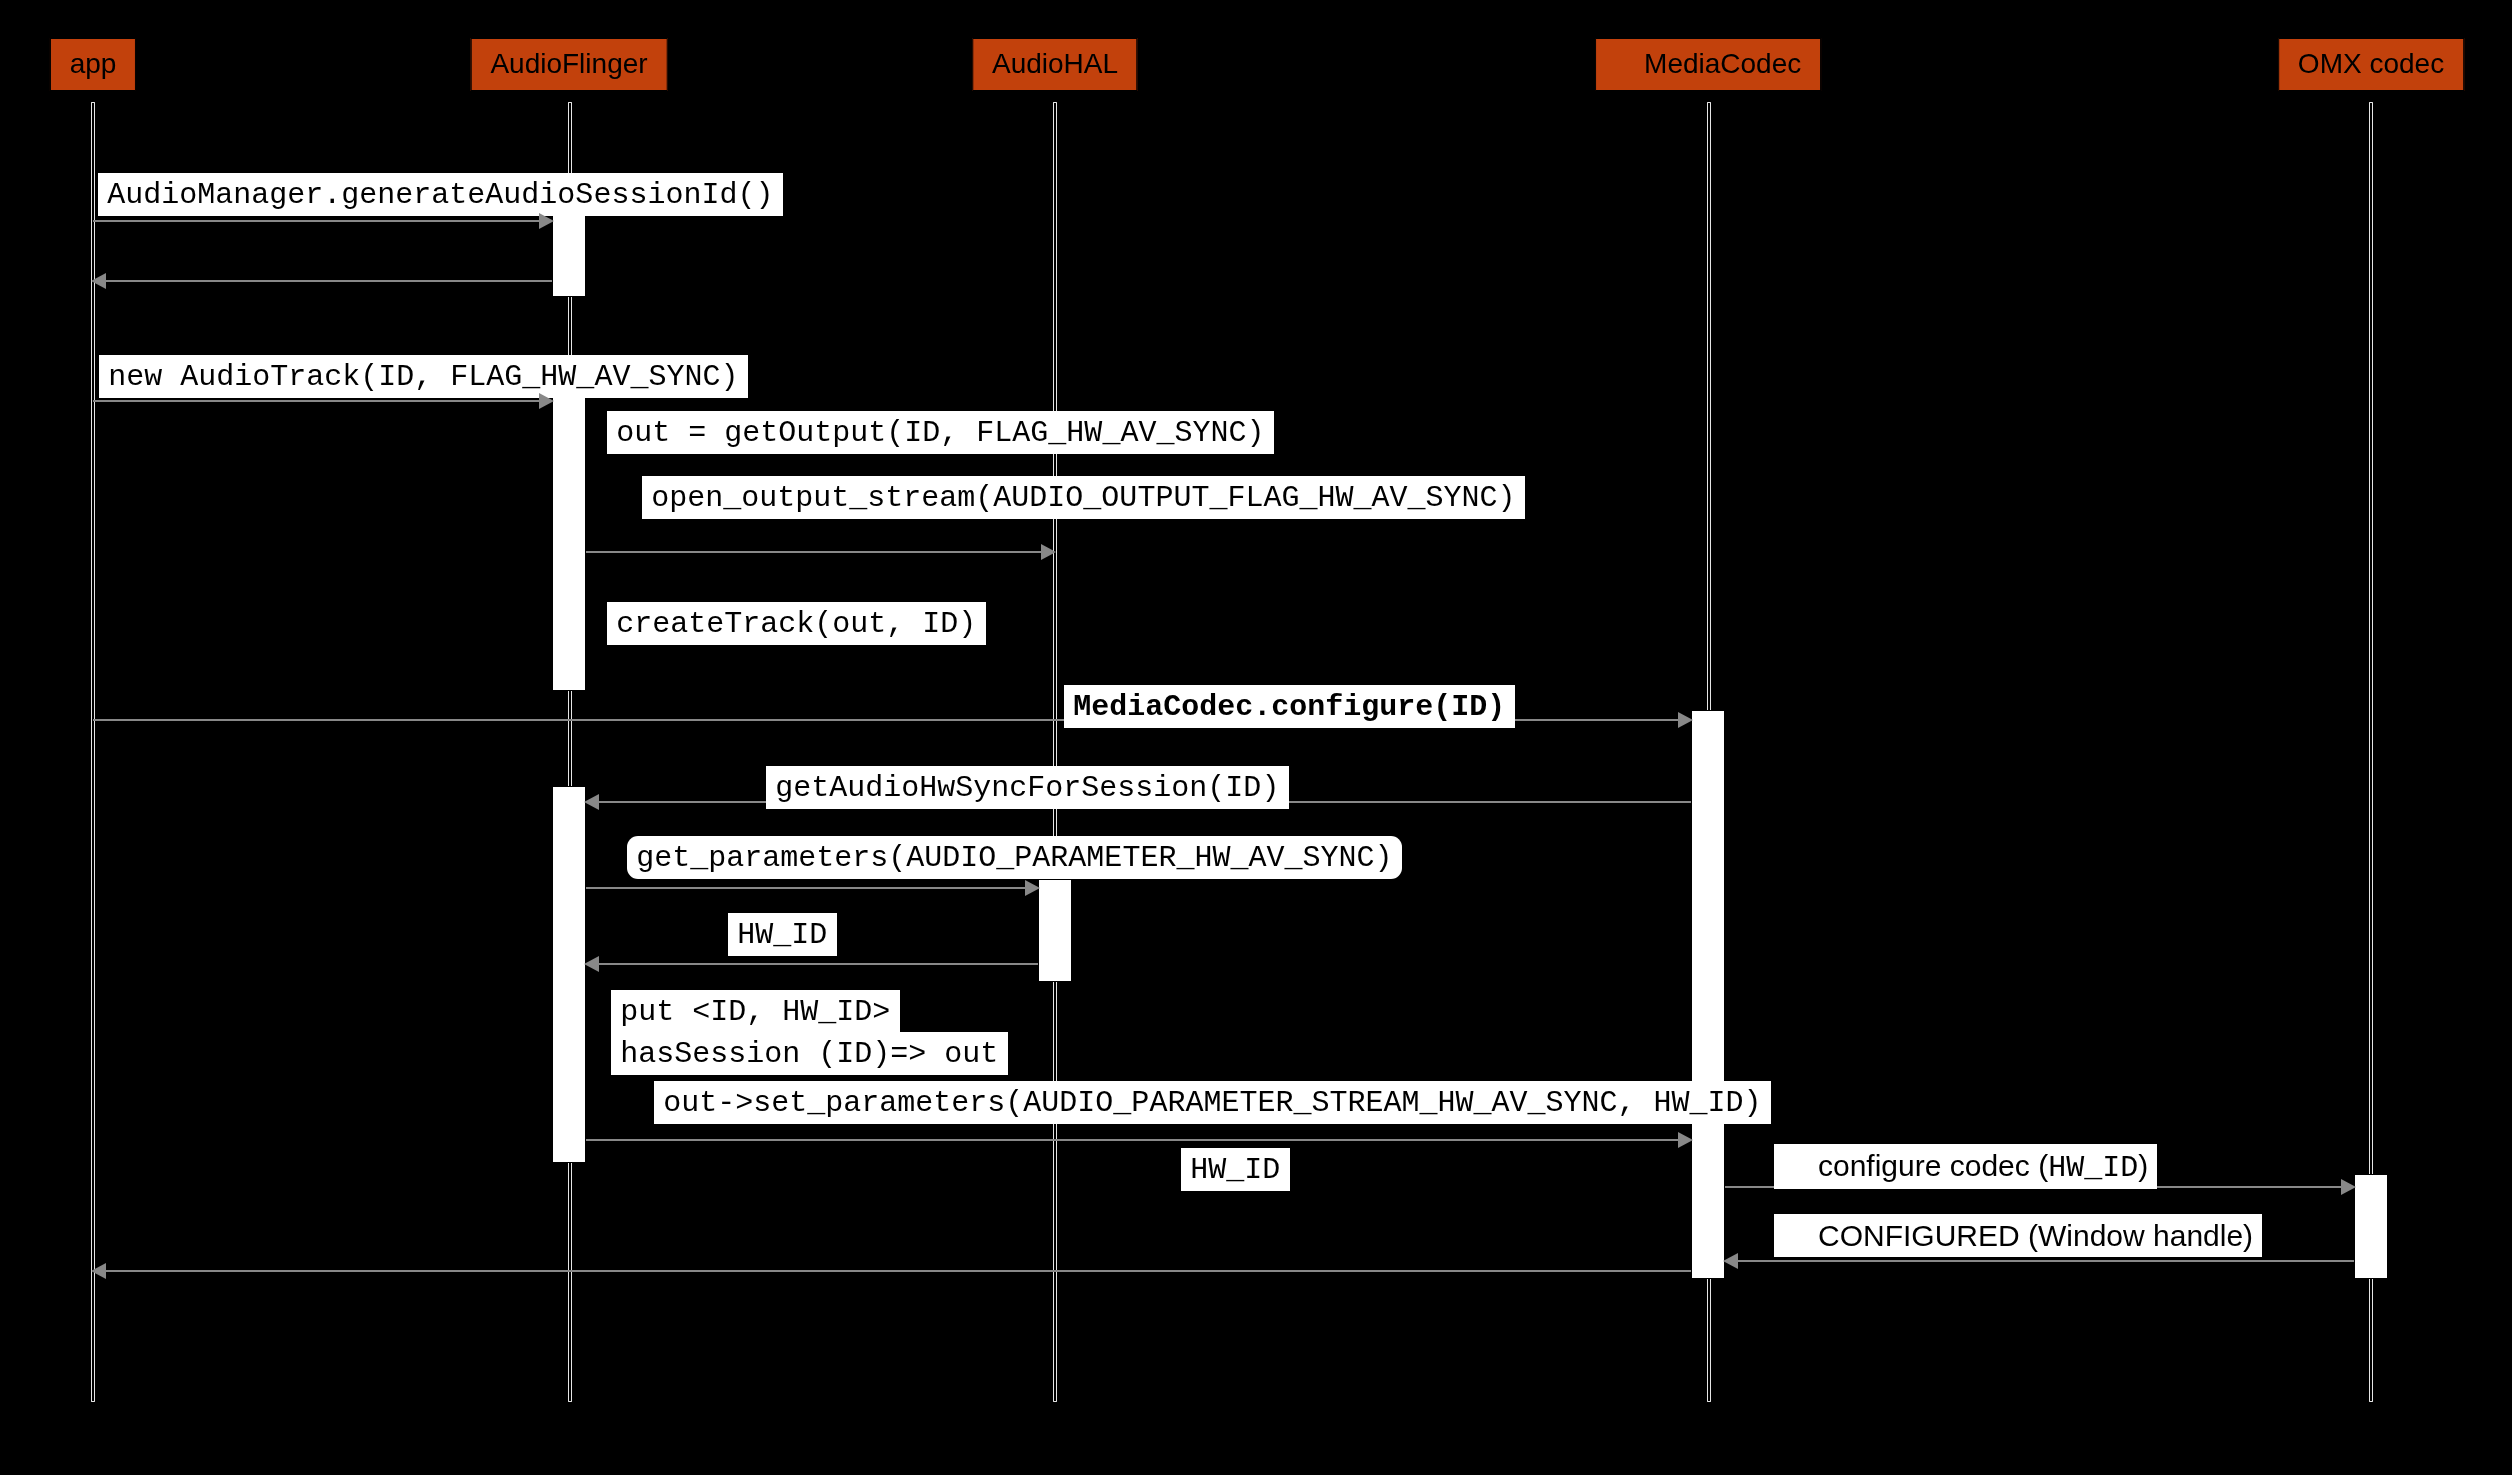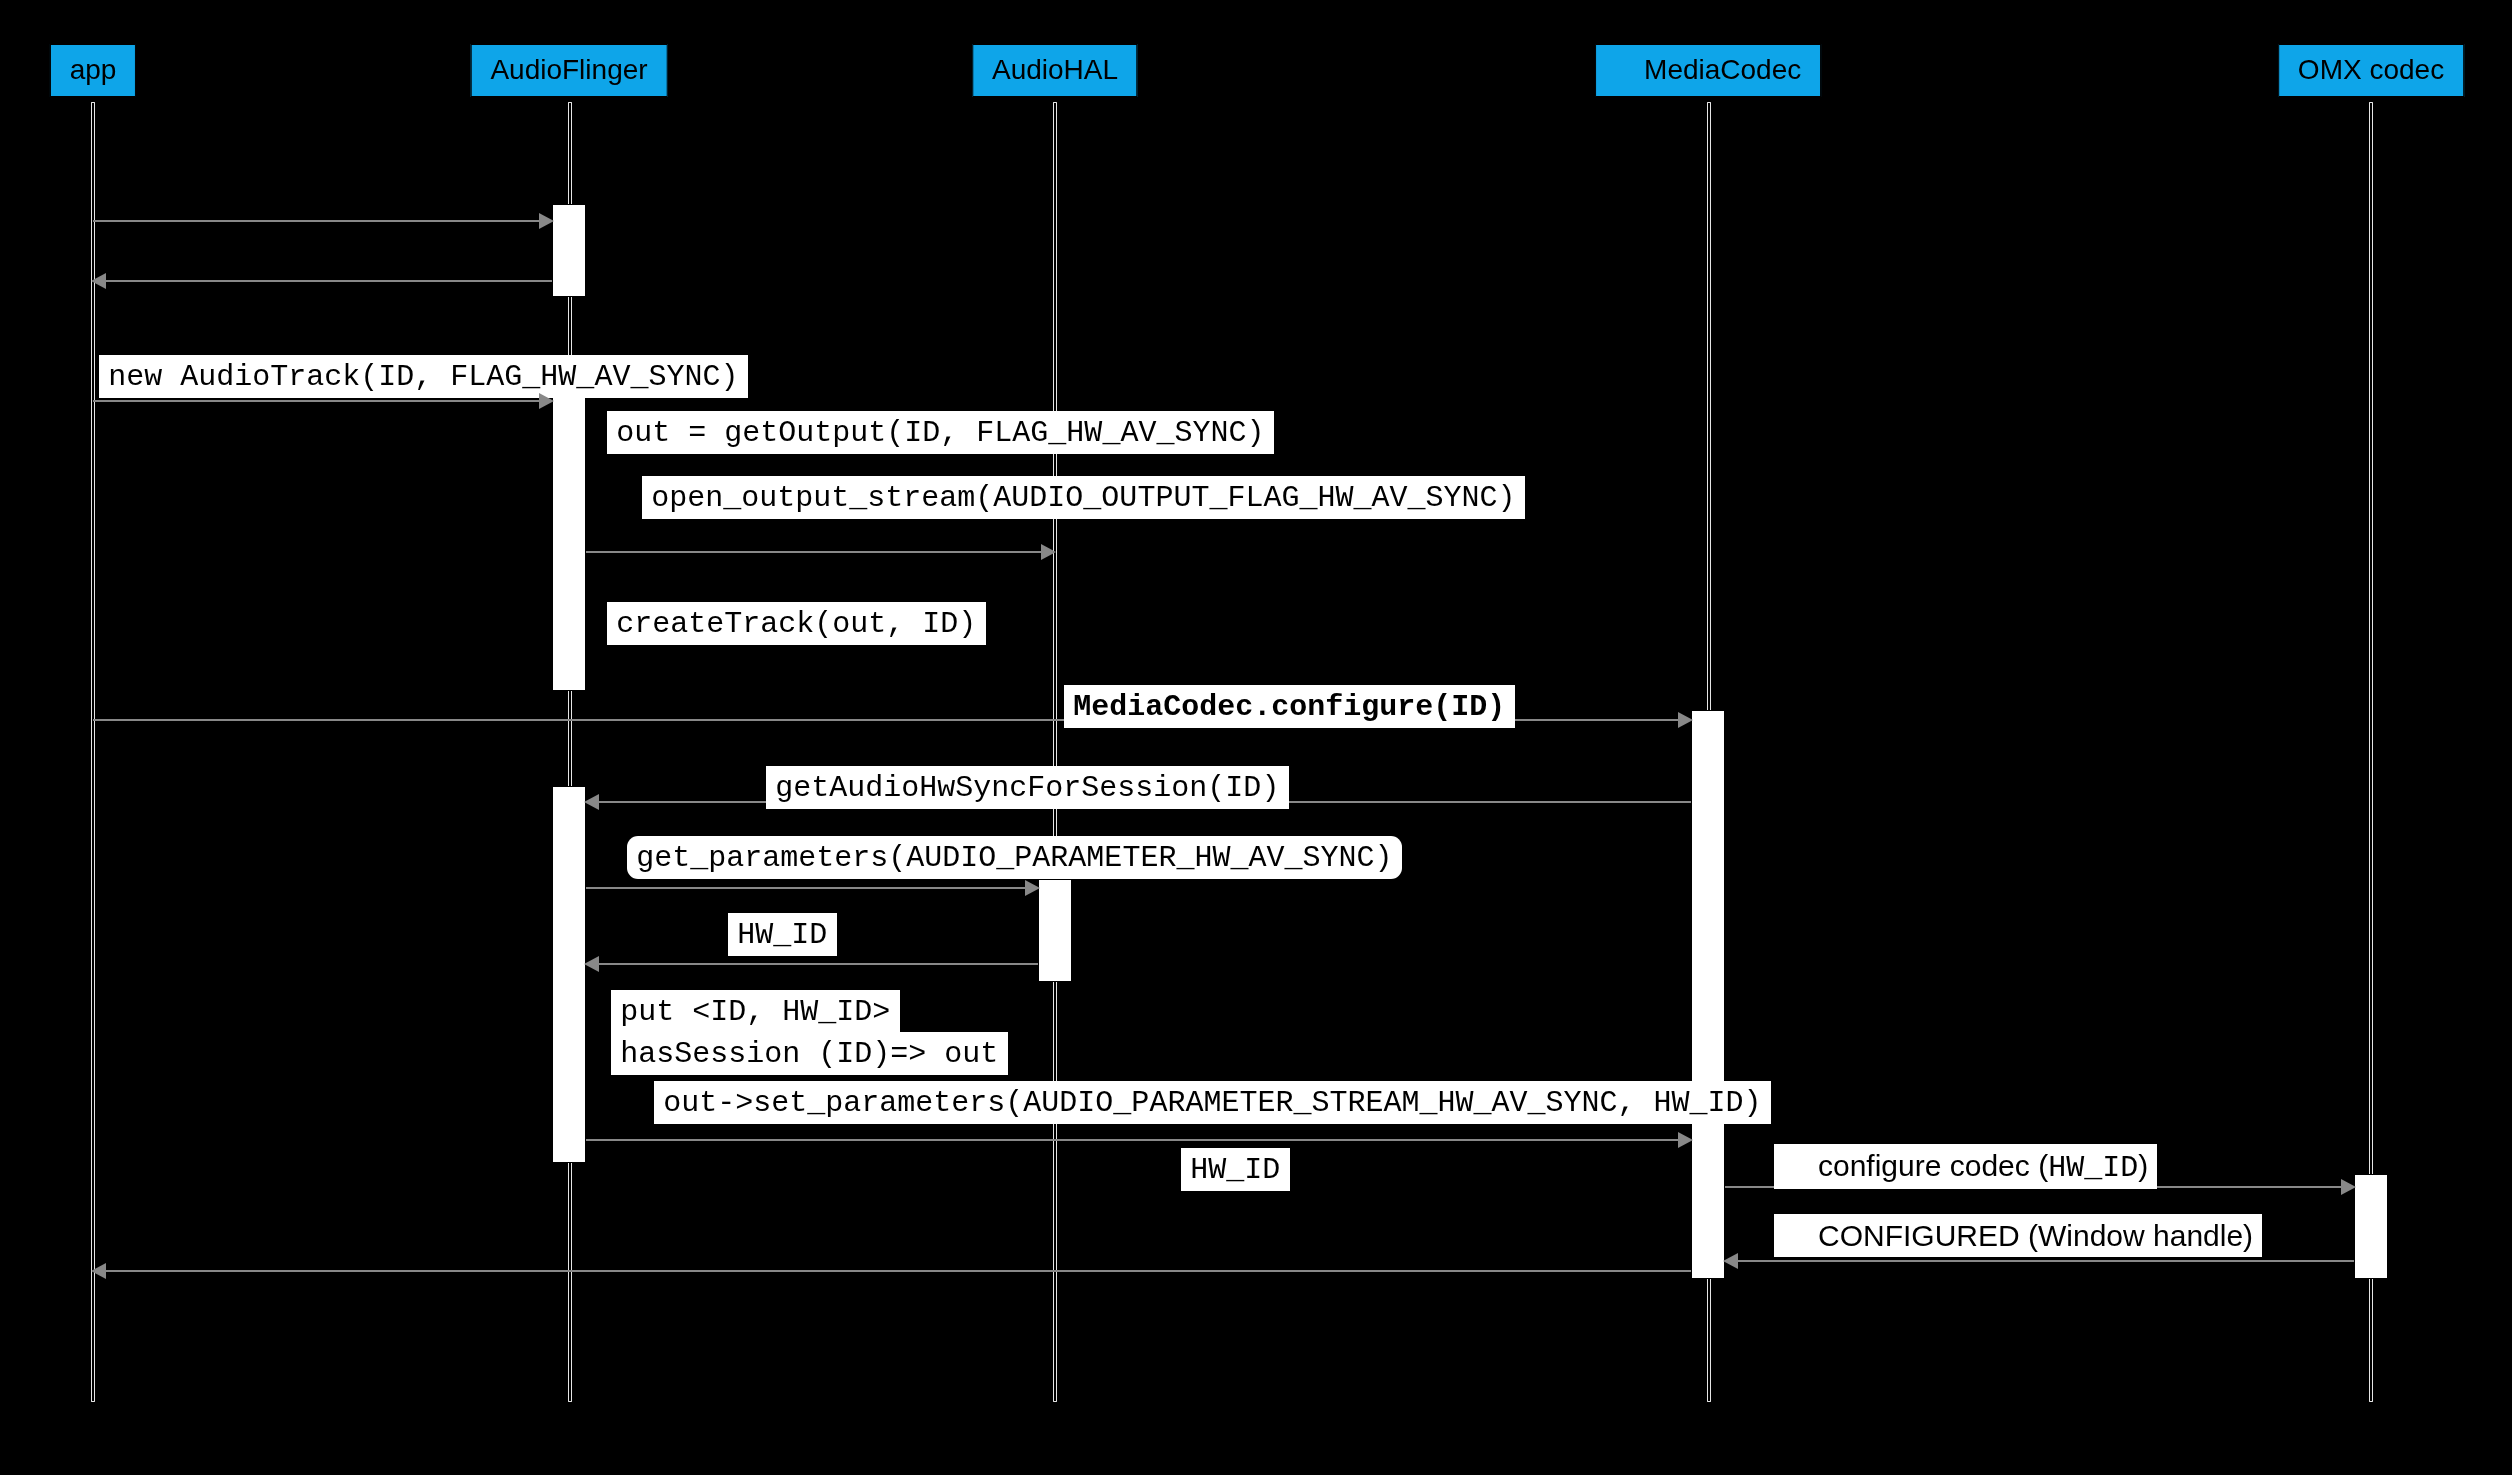--- a/index.html
+++ b/index.html
@@ -10,22 +10,22 @@
     height: 1475px;
     position: relative;
     overflow: hidden;
   }
   .diagram {
     position: absolute;
     inset: 0;
   }
   .participant-header {
     position: absolute;
-    top: 44px;
-    background: #0ea5e9;
+    top: 38px;
+    background: #c2410c;
     border: 1.9px solid #000;
     padding: 9.3px 18.7px;
     font-size: 28px;
     color: #000;
     white-space: nowrap;
     transform: translateX(-50%);
   }
   .lifeline {
     position: absolute;
     top: 103px;
@@ -93,20 +93,21 @@
   <div class="lifeline" style="left:1708px; height:1298px;"></div>
   <div class="lifeline" style="left:2370px; height:1298px;"></div>
 
   <div class="activation" style="left:569px; top:204px; height:93px;"></div>
   <div class="activation" style="left:569px; top:383px; height:308px;"></div>
   <div class="activation" style="left:569px; top:786px; height:377px;"></div>
   <div class="activation" style="left:1055px; top:879px; height:103px;"></div>
   <div class="activation" style="left:1708px; top:710px; height:569px;"></div>
   <div class="activation" style="left:2371px; top:1174px; height:105px;"></div>
 
+  <div class="label" style="left:98px; top:173px;">AudioManager.generateAudioSessionId()</div>
   <div class="msg" style="left:93px; top:220px; width:459px;">
       <span class="arrow-right"></span>
     </div>
 
   <div class="msg" style="left:93px; top:280px; width:459px;">
       <span class="arrow-left"></span>
     </div>
 
   <div class="label" style="left:99px; top:355px;">new AudioTrack(ID, FLAG_HW_AV_SYNC)</div>
   <div class="msg" style="left:93px; top:400px; width:459px;">

